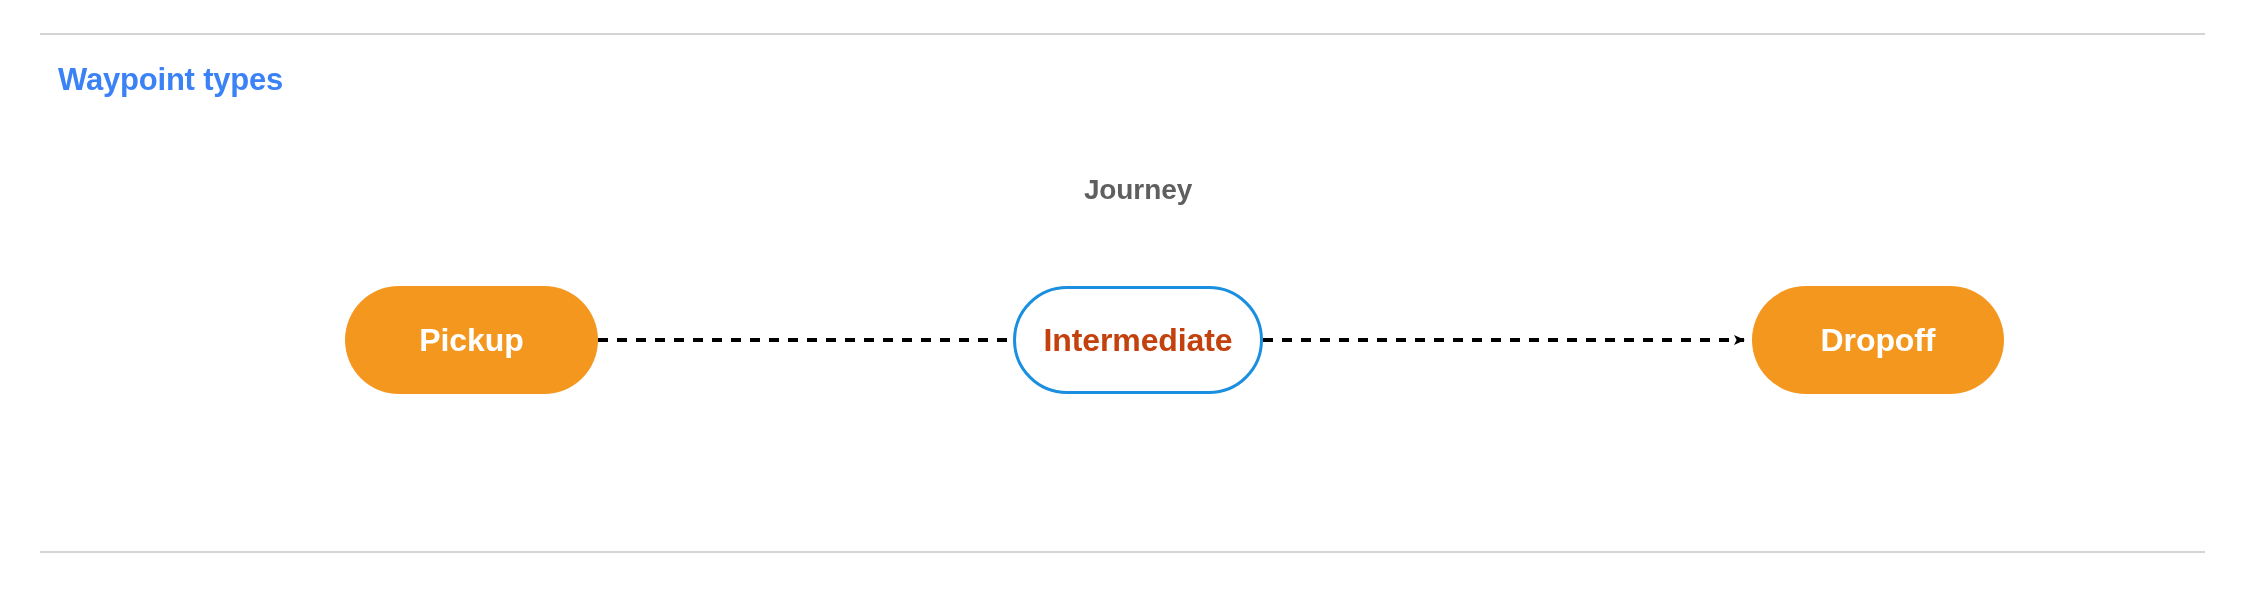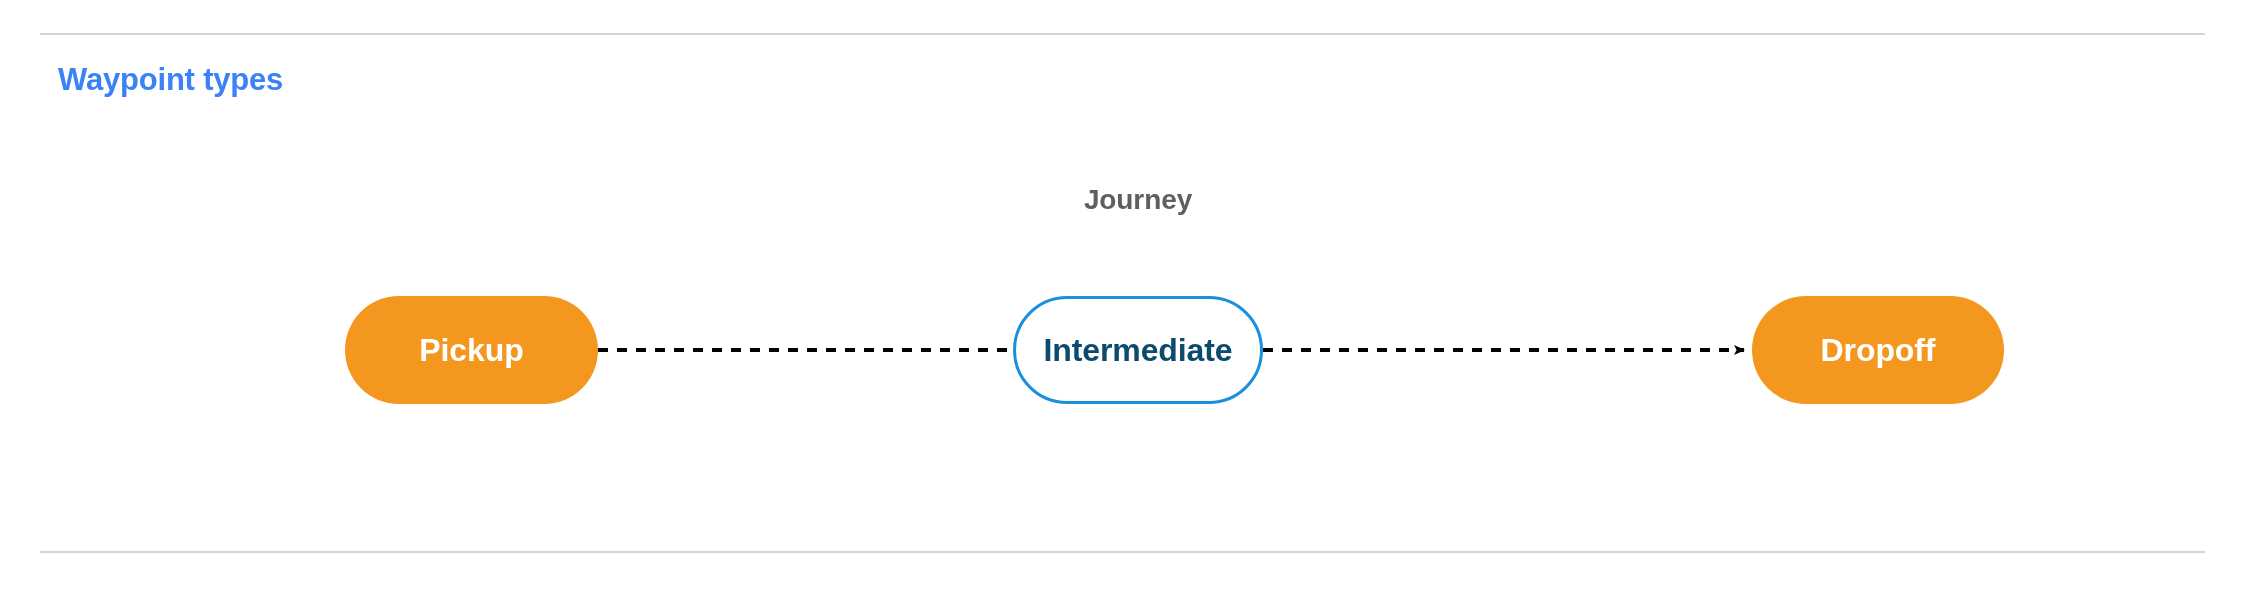--- a/index.html
+++ b/index.html
@@ -42,21 +42,21 @@
     font-weight: 700;
     color: #3b82f6;
     letter-spacing: -0.2px;
     white-space: nowrap;
   }
 
   
   .diagram {
     position: absolute;
     left: 0;
-    top: 16px;
+    top: 6px;
     width: 2245px;
     height: 472px;
   }
 
   .journey-label {
     position: absolute;
     left: 1013px;
     top: 168px;
     width: 250px;
     text-align: center;
@@ -89,21 +89,21 @@
     background: #f4971f;
     color: #ffffff;
   }
 
   .node-intermediate {
     left: 1013px;
     top: 280px;
     width: 250px;
     background: #ffffff;
     border: 3px solid #1a8fe0;
-    color: #0c4a6e;
+    color: #c2410c;
   }
 
   .node-dropoff {
     left: 1752px;
     top: 280px;
     width: 252px;
     background: #f4971f;
     color: #ffffff;
   }
 

